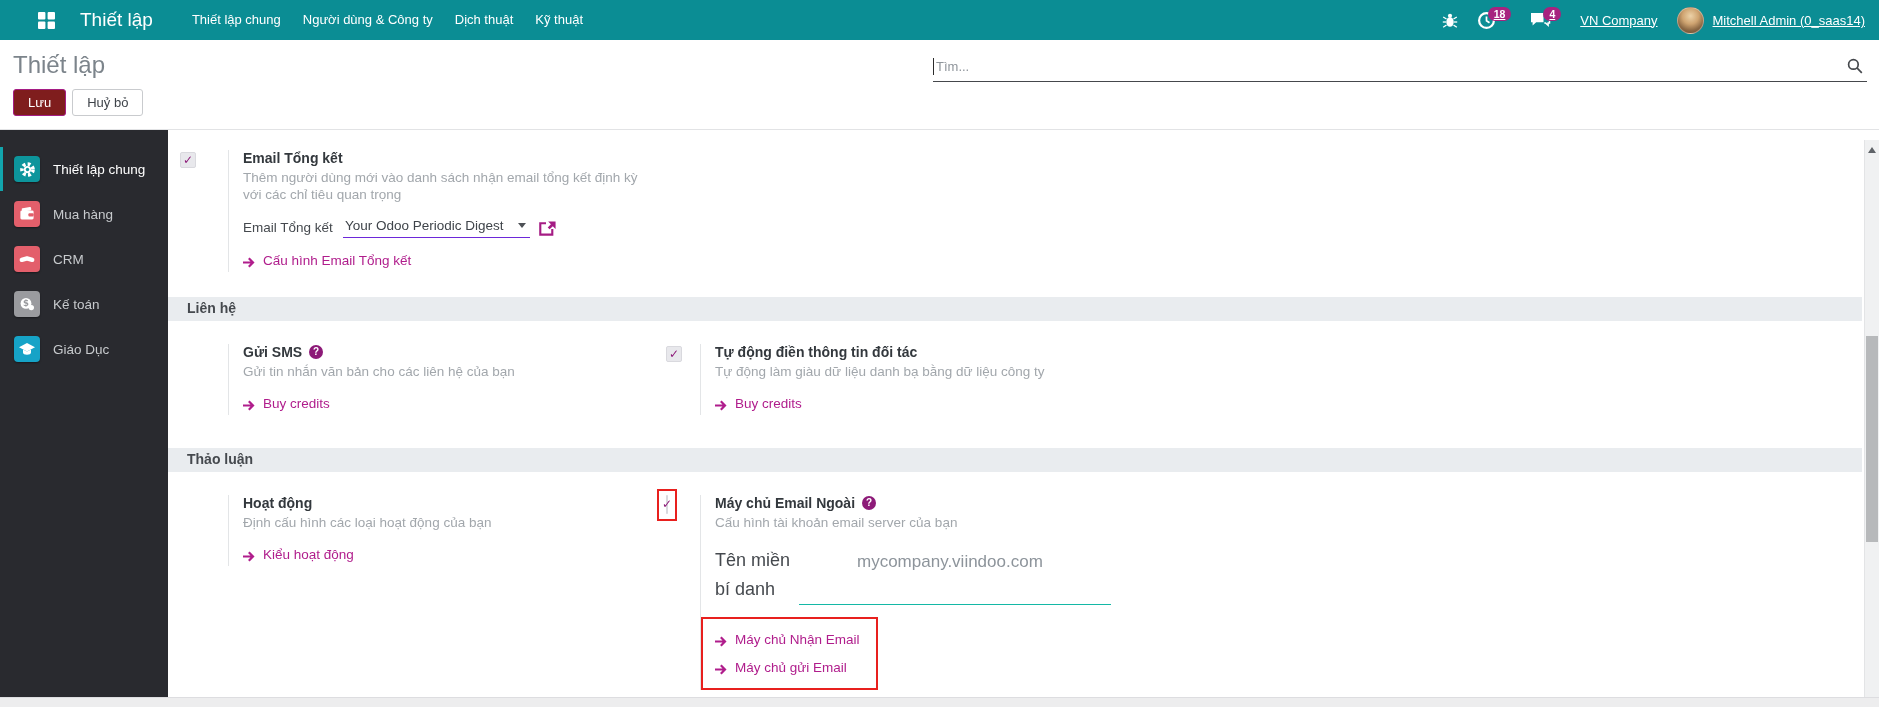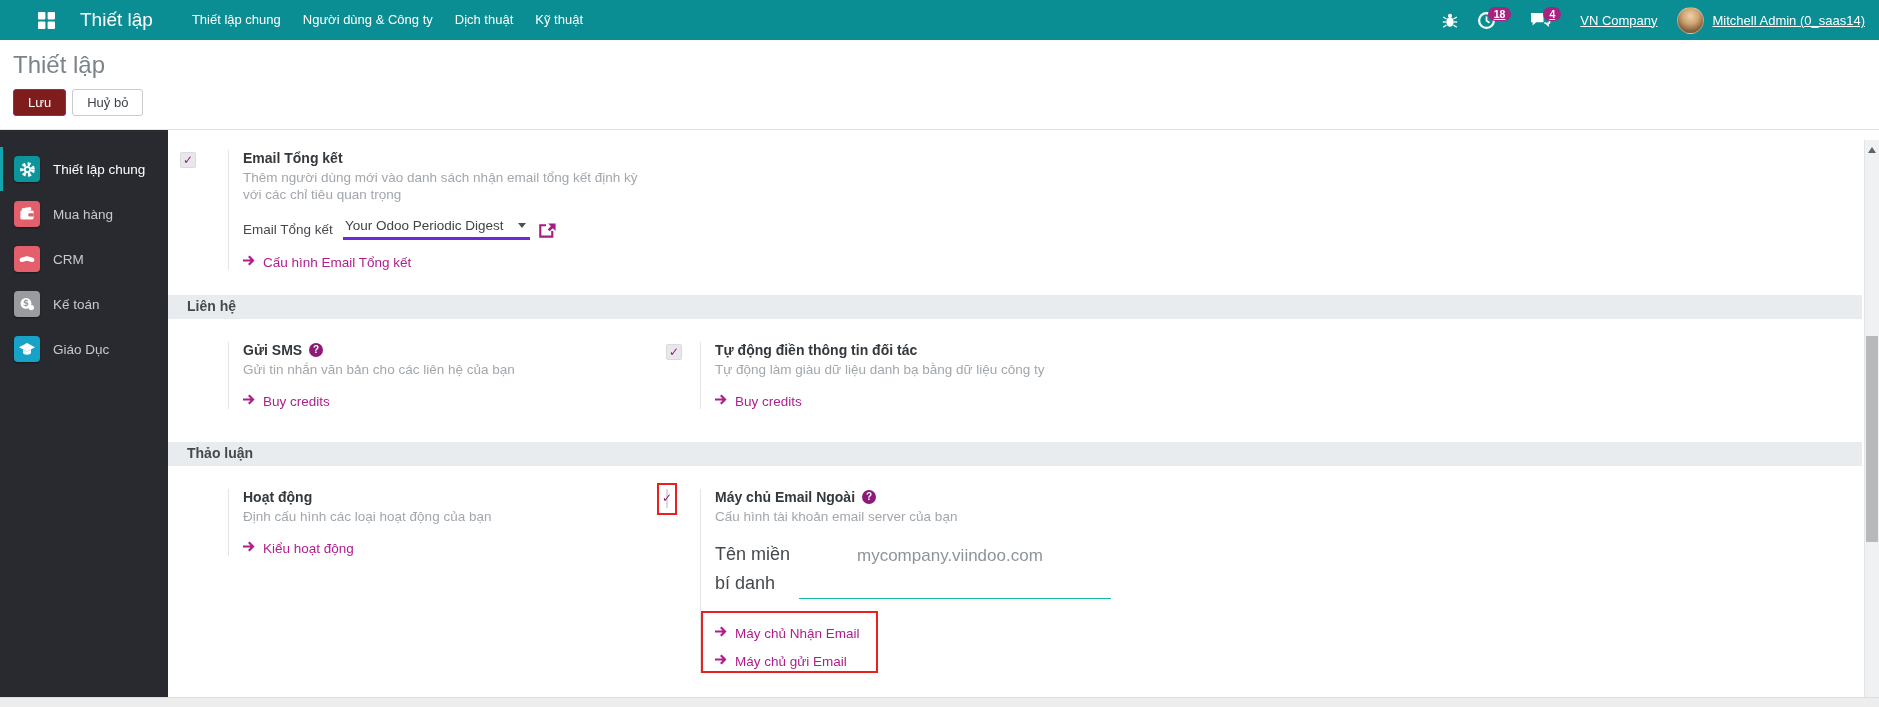--- a/index.html
+++ b/index.html
@@ -65,38 +65,38 @@
   .cb-cell.narrow { flex:0 0 34px; }
   .cb { width:16px; height:16px; background:#e8e8ec; border:1px solid #d9d9de; border-radius:2px; position:relative; cursor:pointer; flex-shrink:0; }
   .cb.checked::after { content:"✓"; position:absolute; inset:0; display:flex; align-items:center; justify-content:center;
     color:#8d1a78; font-size:12px; font-weight:bold; font-family:"DejaVu Sans",sans-serif; }
   .red-cb { border:2px solid #e8201e; padding:5px 7px; margin:-8px 0 0 -9px; display:inline-block; }
   .sbody { border-left:1px solid #e3e5e7; padding-left:14px; flex:1; min-width:0; }
   .stitle { font-weight:bold; font-size:14px; color:#33383d; display:flex; align-items:center; gap:7px; }
   .help { width:14px; height:14px; border-radius:50%; background:#8d1a78; color:#fff; font-size:10px; font-weight:bold;
     display:inline-flex; align-items:center; justify-content:center; cursor:pointer; }
   .sdesc { color:#a2a7ac; font-size:13.5px; margin-top:4px; line-height:1.25; }
-  .slink { display:inline-flex; align-items:flex-start; gap:7px; color:#b01d8c; font-size:13.5px; margin-top:15px; cursor:pointer; text-decoration:none; }
+  .slink { display:inline-flex; align-items:flex-end; gap:7px; color:#b01d8c; font-size:13.5px; margin-top:15px; cursor:pointer; text-decoration:none; }
 
   .field-row { display:flex; align-items:flex-end; margin-top:14px; }
   .flabel { width:100px; color:#45494e; font-size:13.5px; flex-shrink:0; padding-bottom:3px; }
-  .fwidget { display:inline-flex; align-items:center; border-bottom:3px solid #6d28d9; padding:0 4px 4px 2px; cursor:pointer; }
+  .fwidget { display:inline-flex; align-items:center; border-bottom:1px solid #6d28d9; padding:0 4px 4px 2px; cursor:pointer; }
   .fvalue { font-size:13.5px; color:#3f444a; }
   .caret-down { width:0; height:0; border-left:4px solid transparent; border-right:4px solid transparent; border-top:5px solid #4d5156; margin-left:14px; }
   .ext-link { margin-left:9px; margin-bottom:2px; cursor:pointer; display:inline-flex; }
 
   .band { background:#e9ecef; color:#45494e; font-weight:bold; font-size:14px; padding:3px 0 5px 19px; margin:25px 0 23px -12px; }
   .band.second { margin-top:33px; }
   .grid2 { display:grid; grid-template-columns:486px 1fr; }
 
   .alias-row { display:flex; margin-top:14px; }
   .alias-label { width:84px; color:#45494e; font-size:18px; line-height:1.65; flex-shrink:0; }
   .alias-input { margin-left:0; width:312px; border-bottom:1px solid #14b8a6; color:#8d949b; font-size:17px;
     padding:3px 0 5px 58px; margin-top:3px; cursor:text; }
-  .red-links { border:2px solid #e8201e; display:inline-block; padding:0 16px 2px 12px; margin:12px 0 0 -14px; }
+  .red-links { border:2px solid #e8201e; display:inline-block; padding:0 16px 13px 12px; margin:12px 0 0 -14px; }
   .red-links .slink { display:flex; margin-top:13px; }
 
   
   .scrollbar { position:absolute; top:140px; right:0; width:15px; bottom:10px; background:#f0f1f2; border-left:1px solid #e3e4e6; }
   .sb-up { width:0; height:0; border-left:4px solid transparent; border-right:4px solid transparent; border-bottom:6px solid #5f6368; margin:7px auto 0; cursor:pointer; }
   .sb-thumb { position:absolute; top:196px; left:1px; right:1px; height:206px; background:#b7b9bb; cursor:grab; }
   .bottom-strip { position:absolute; left:0; right:0; bottom:0; height:10px; background:#ededee; border-top:1px solid #dddde0; }
 </style>
 </head>
 <body>
@@ -157,20 +157,28 @@
     <span class="tb-text">VN Company</span>
     <span style="display:flex;align-items:center;gap:9px;">
       <span class="avatar"></span>
       <span class="tb-text">Mitchell Admin (0_saas14)</span>
     </span>
   </div>
 </header>
 
 <div class="cpanel">
   <div class="page-title">Thiết lập</div>
+  <div class="search">
+    <span class="caret-bar"></span>
+    <input type="text" placeholder="Tìm..." style="">
+    <svg width="16" height="16" viewBox="0 0 16 16" fill="none" stroke="#45484c" stroke-width="1.7">
+        <circle cx="6.4" cy="6.4" r="4.8"></circle>
+        <line x1="10.2" y1="10.2" x2="14.8" y2="14.8"></line>
+      </svg>
+  </div>
   <div class="cp-btns">
     <button class="btn btn-primary">Lưu</button>
     <button class="btn btn-secondary">Huỷ bỏ</button>
   </div>
 </div>
 
 <div class="main">
 
   <aside class="sidebar">
     <div class="sb-item active">

